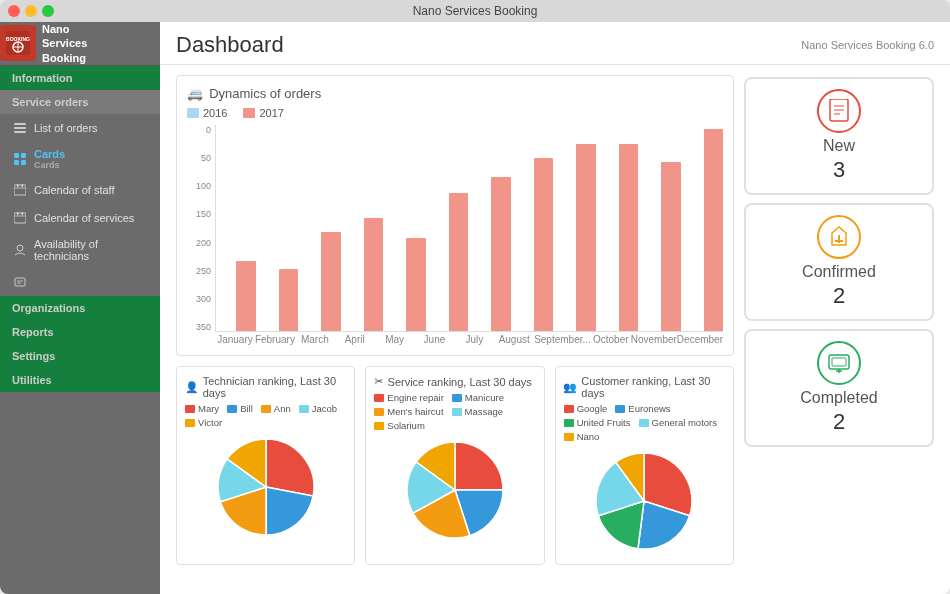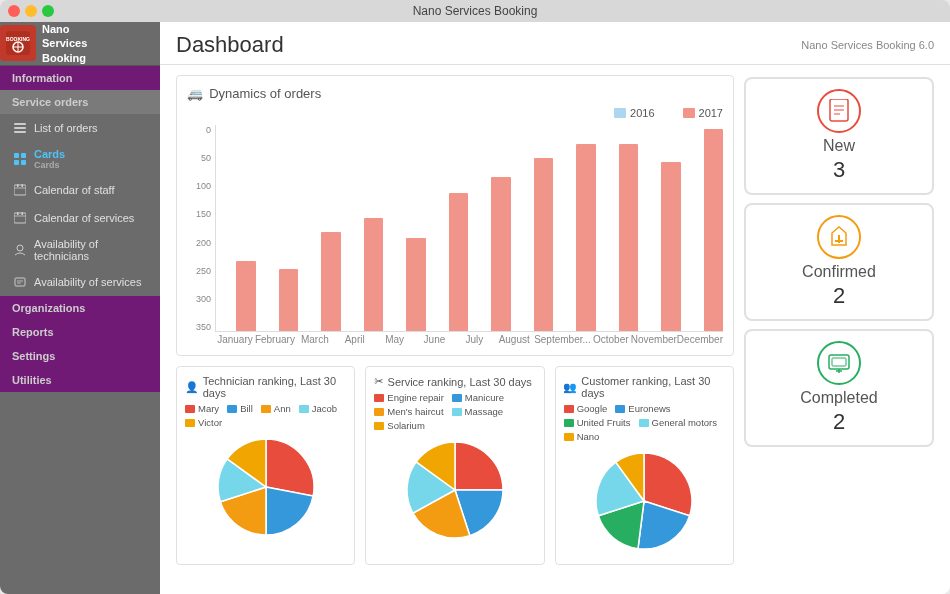--- a/index.html
+++ b/index.html
@@ -14,33 +14,33 @@
     .titlebar-title { font-size: 12px; color: #444; }
     .app-body { display: flex; flex: 1; overflow: hidden; }
     
     .sidebar { width: 160px; background: #6b6b6b; display: flex; flex-direction: column; flex-shrink: 0; }
     .sidebar-logo { display: flex; align-items: center; gap: 6px; border-bottom: 1px solid #555; }
     .logo-icon { width: 36px; height: 36px; background: #c0392b; border-radius: 4px; display: flex; align-items: center; justify-content: center; color: white; font-size: 8px; font-weight: bold; flex-shrink: 0; }
     .logo-text { color: white; font-size: 11px; font-weight: bold; line-height: 1.3; }
     .sidebar-item { padding: 8px 12px; color: white; cursor: pointer; display: flex; align-items: center; gap: 8px; font-size: 12px; }
     .sidebar-sub { padding: 6px 12px 6px 12px; color: #e0e0e0; cursor: pointer; font-size: 11px; display: flex; align-items: center; gap: 6px; }
     .sidebar-sub.active { color: #4fc3f7; font-weight: bold; }
-    .sidebar-header { background: #701a75; padding: 6px 12px; color: #ccc; font-size: 11px; font-weight: bold; cursor: pointer; }
+    .sidebar-header { background: #15803d; padding: 6px 12px; color: #ccc; font-size: 11px; font-weight: bold; cursor: pointer; }
     .icon-small { width: 16px; height: 16px; display: flex; align-items: center; justify-content: center; flex-shrink: 0; }
     
     .main { flex: 1; background: white; display: flex; flex-direction: column; overflow: hidden; }
     .main-header { padding: 10px 16px 6px; border-bottom: 1px solid #e0e0e0; display: flex; justify-content: space-between; align-items: center; }
     .main-title { font-size: 22px; font-weight: 300; color: #333; }
     .version-text { font-size: 11px; color: #888; }
     .main-content { flex: 1; overflow-y: auto; padding: 10px 16px; display: flex; gap: 10px; }
     
     .left-panel { flex: 1; display: flex; flex-direction: column; gap: 10px; }
     .chart-section { border: 1px solid #e0e0e0; border-radius: 4px; padding: 10px; }
     .chart-title { font-size: 13px; color: #555; margin-bottom: 6px; display: flex; align-items: center; gap: 6px; }
-    .bar-chart-legend { display: flex; gap: 28px; justify-content: flex-end; margin-bottom: 6px; }
+    .bar-chart-legend { display: flex; gap: 16px; justify-content: flex-start; margin-bottom: 6px; }
     .legend-item { display: flex; align-items: center; gap: 4px; font-size: 11px; color: #555; }
     .legend-dot { width: 12px; height: 10px; border-radius: 1px; }
     .bar-chart { display: flex; flex-direction: column; height: 220px; }
     .chart-area { display: flex; gap: 0; flex: 1; position: relative; }
     .y-axis { display: flex; flex-direction: column-reverse; justify-content: space-between; width: 28px; text-align: right; font-size: 9px; color: #888; padding-right: 4px; }
     .bars-area { flex: 1; display: flex; align-items: flex-end; gap: 3px; border-left: 1px solid #ddd; border-bottom: 1px solid #ddd; position: relative; }
     .bar-group { flex: 1; display: flex; align-items: flex-end; gap: 1px; height: 100%; position: relative; }
     .bar { flex: 1; border-radius: 1px 1px 0 0; }
     .bar-2016 { background: #aed6f1; }
     .bar-2017 { background: #f1948a; }
@@ -163,21 +163,20 @@
       </div>
 
       <div class="sidebar-sub">
         <div class="icon-small">
           <svg width="12" height="12" viewBox="0 0 12 12">
               <rect x="1" y="2" width="10" height="8" rx="1" fill="none" stroke="#ccc" stroke-width="1"></rect>
               <line x1="3" y1="5" x2="9" y2="5" stroke="#ccc" stroke-width="0.8"></line>
               <line x1="3" y1="7" x2="7" y2="7" stroke="#ccc" stroke-width="0.8"></line>
             </svg>
         </div>
-        <span>Availability of services</span>
       </div>
 
       <div class="sidebar-header sidebar-item">
         <span>Organizations</span>
       </div>
 
       <div class="sidebar-header sidebar-item">
         <span>Reports</span>
       </div>
 

